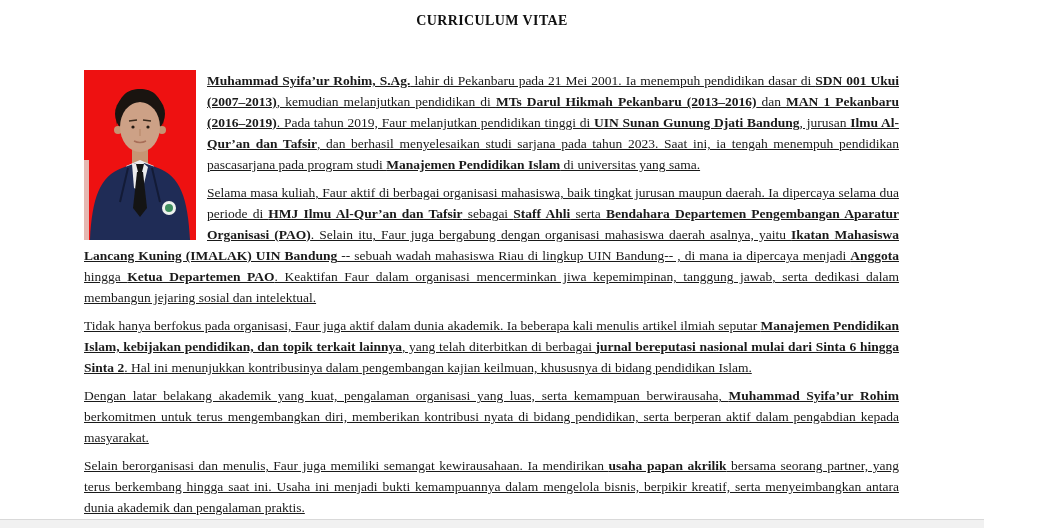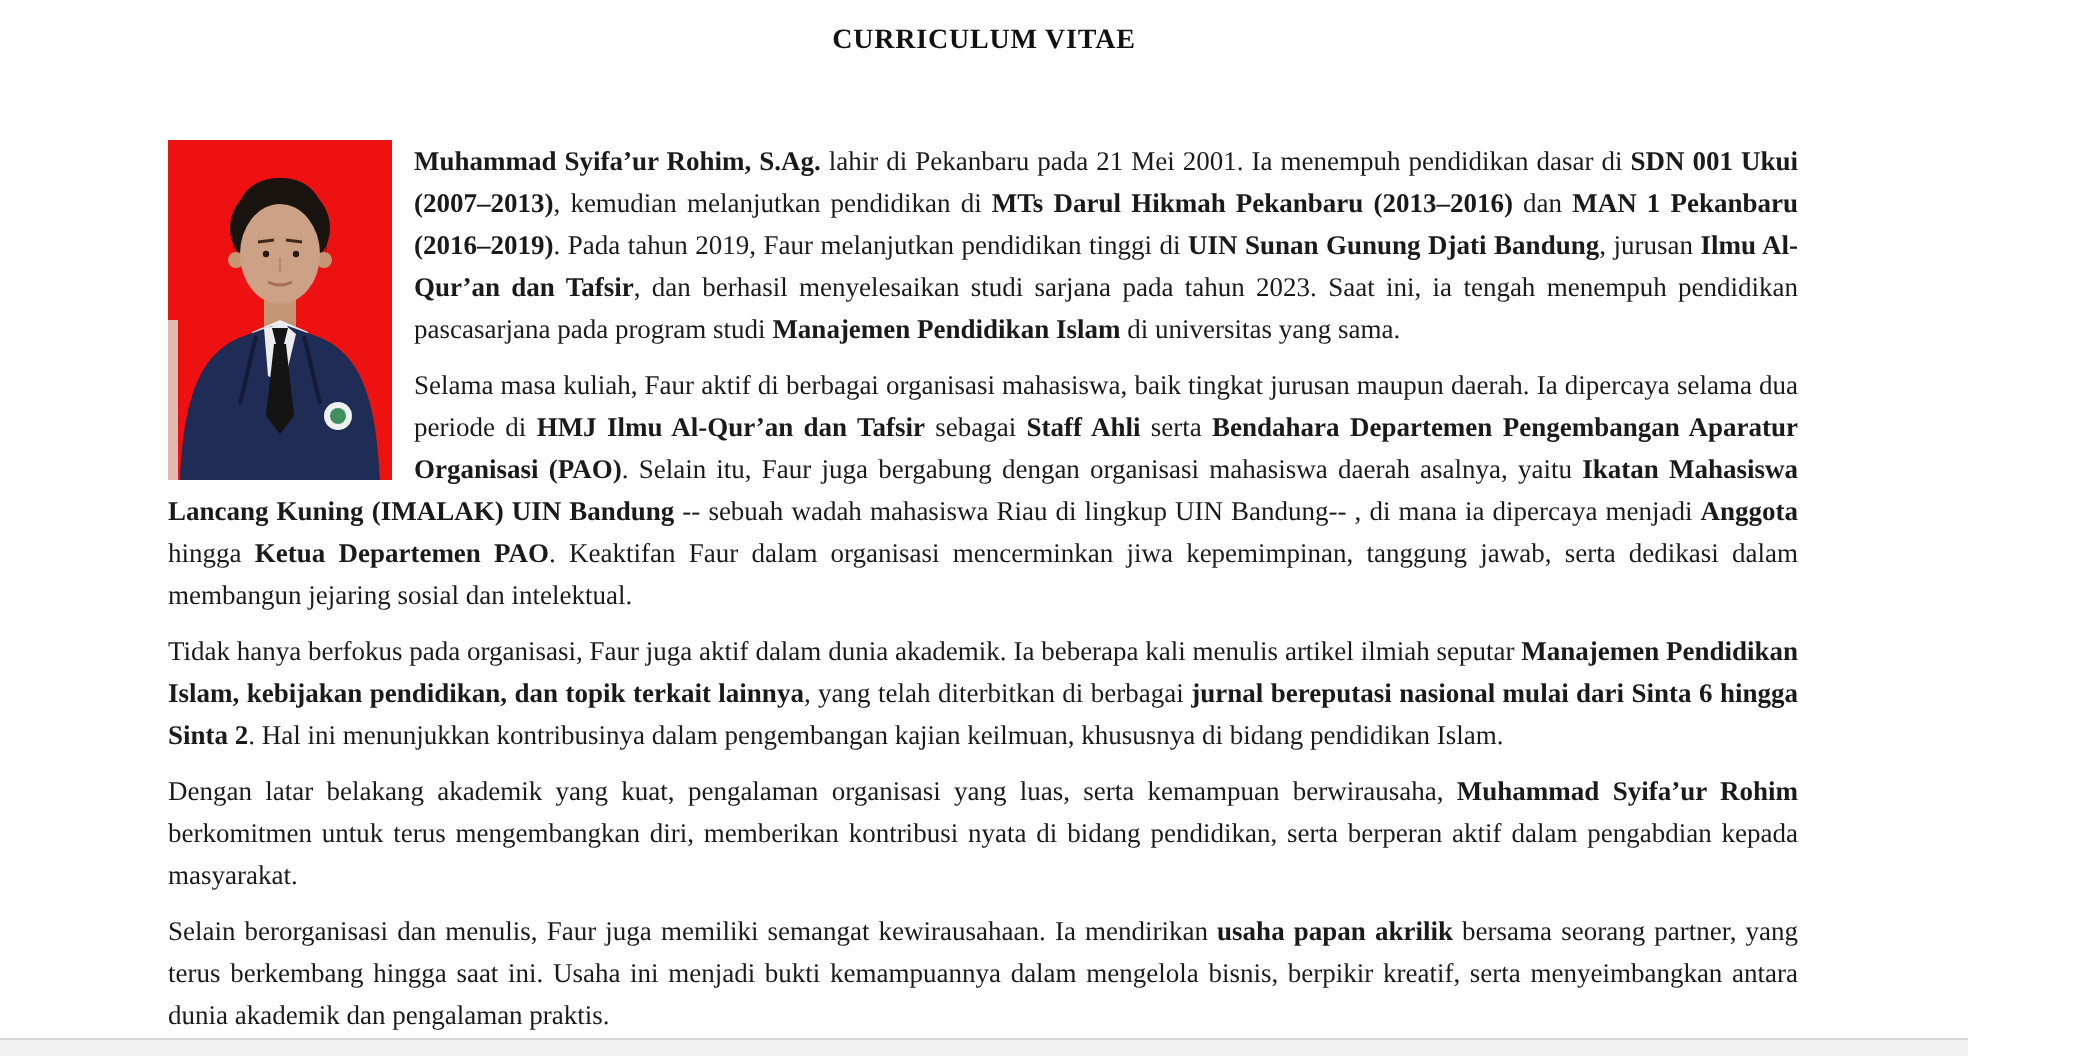--- a/index.html
+++ b/index.html
@@ -35,20 +35,21 @@
     height: 170px;
     margin-right: 11px;
     overflow: hidden;
   }
   .photo-frame svg { display: block; }
   .content p {
     margin: 0 0 7px 0;
     font-size: 13.5px;
     line-height: 21px;
     text-align: justify;
+    text-decoration: underline;
   }
   .content p b { font-weight: bold; }
   .bottom-bar {
     position: absolute;
     left: 0;
     right: 0;
     bottom: 0;
     height: 8px;
     background: #f1f1f1;
     border-top: 1px solid #d9d9d9;

